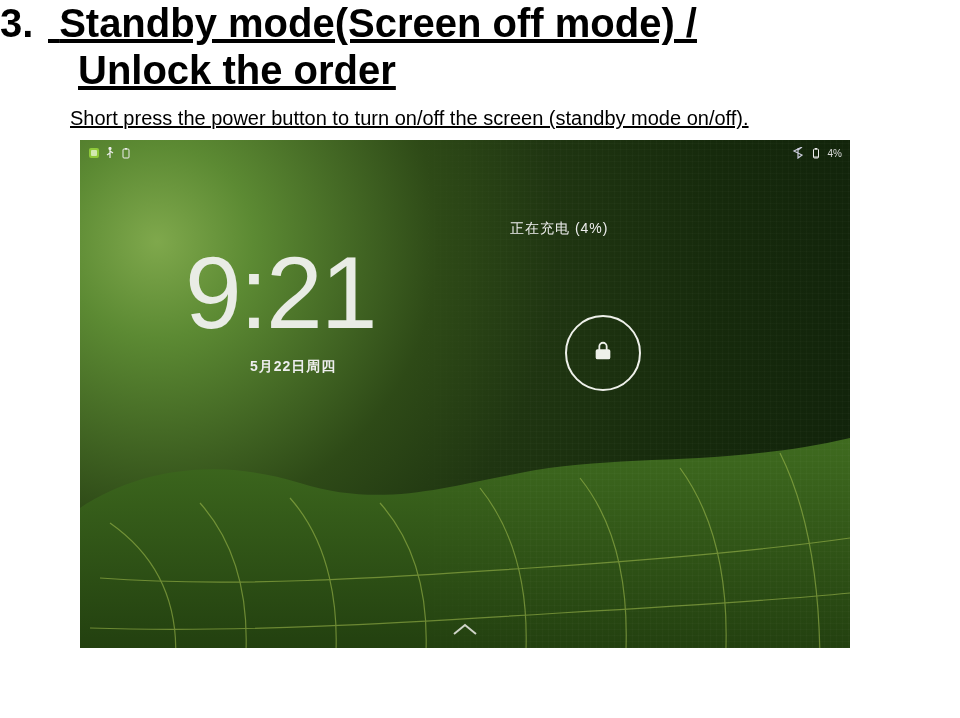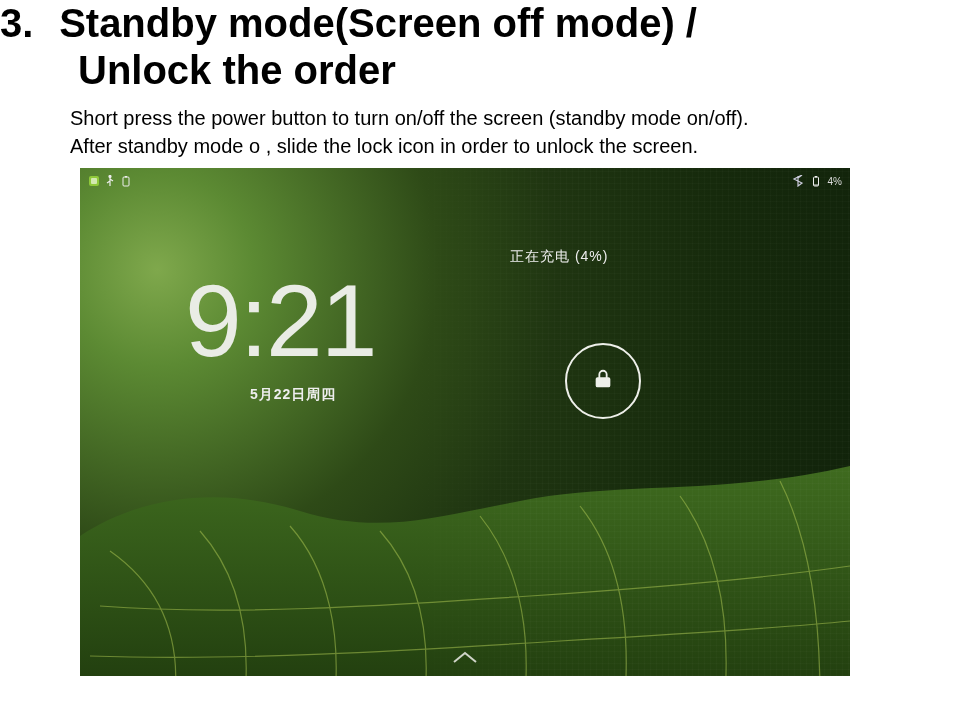--- a/index.html
+++ b/index.html
@@ -1,16 +1,16 @@
 <!DOCTYPE html>
 <html><head>
 <meta charset="utf-8">
 <style>
   html,body{margin:0;padding:0;width:960px;height:718px;background:#fff;font-family:Arial,Helvetica,sans-serif;color:#000;}
-  .page{padding:0 16px 0 0;}
+  .page{padding:0 16px 0 0;text-decoration:underline;}
   .heading{font-family:"Century Gothic","Segoe UI",Arial,sans-serif;font-weight:700;font-size:40px;line-height:1.18;margin:0 0 10px 0;letter-spacing:0;}
   .heading .num{display:inline-block;min-width:48px;}
   .heading .l2{padding-left:78px;display:block;}
   .desc{font-size:20px;line-height:1.4;padding:0 0 0 70px;margin:4px 0 8px 0;}
   .desc .l1{display:block;}
   .desc .l2{display:block;}
   .shot-wrap{padding:0 0 0 80px;}
   .shot{width:770px;height:508px;position:relative;overflow:hidden;background:
      radial-gradient(circle at 10% 20%, #7fa84c 0%, #5c8a33 12%, #2e4a17 35%, #1f3511 50%, #162a0c 70%, #0f200a 100%);
   }
@@ -43,21 +43,20 @@
 <div class="page">
 
   <h1 class="heading">
     <span class="num">3.</span>
     <span>Standby mode(Screen off mode) /</span>
     <span class="l2">Unlock the order</span>
   </h1>
 
   <div class="desc">
     <span class="l1">Short press the power button to turn on/off the screen (standby mode on/off).</span>
-    <span class="l2">After standby mode o , slide the lock icon in order to unlock the screen.</span>
   </div>
 
   <div class="shot-wrap">
     <div class="shot">
 
       <svg class="leaf" viewBox="0 0 770 240" preserveAspectRatio="none">
         <defs>
           <linearGradient id="lg" x1="0" y1="0" x2="0" y2="1">
             <stop offset="0%" stop-color="#3f6b1f"></stop>
             <stop offset="100%" stop-color="#203c0e"></stop>

